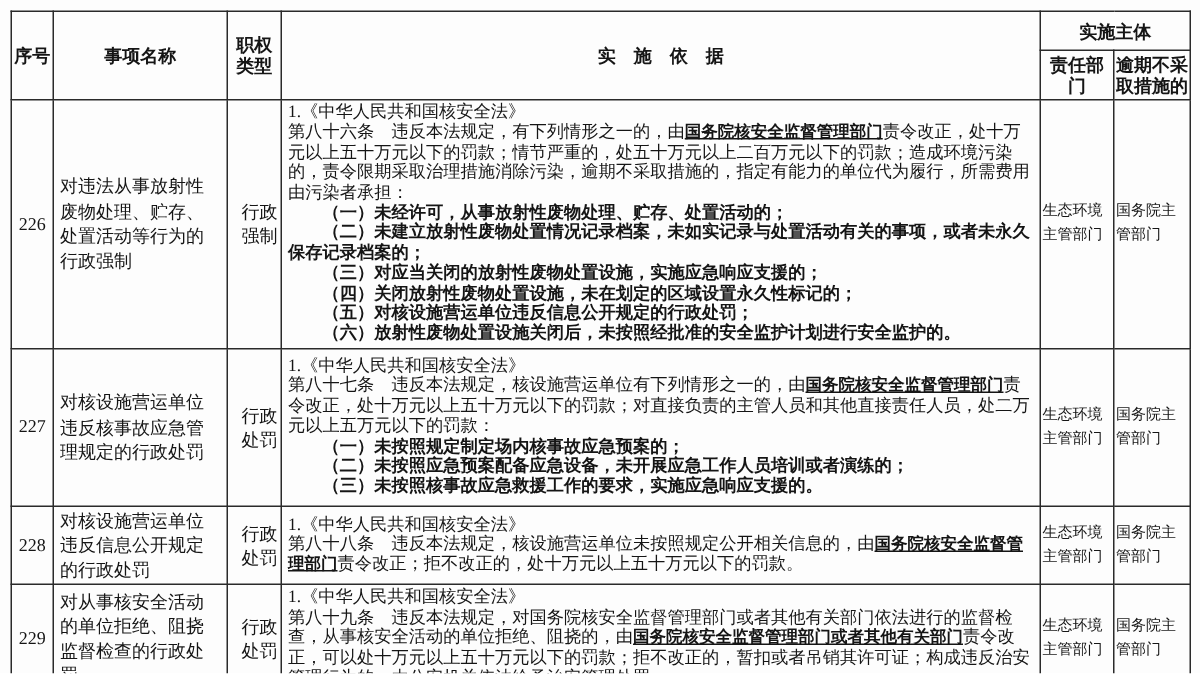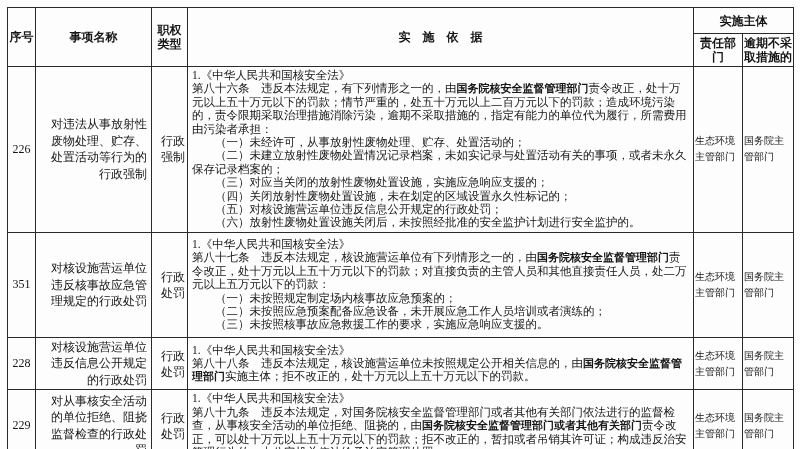--- a/index.html
+++ b/index.html
@@ -38,37 +38,37 @@
   thead tr.h2 { height: 29px; }
   tbody tr:nth-child(1) { height: 161px; }
   tbody tr:nth-child(2) { height: 105px; }
   tbody tr:nth-child(3) { height: 50px; }
   tbody tr:nth-child(4) { height: 62px; }
   td.c-no {
     text-align: center; vertical-align: middle;
     font-size: 12px;
   }
   td.c-name {
-    text-align: right; vertical-align: middle;
+    text-align: left; vertical-align: middle;
     font-size: 12px; line-height: 16.5px;
     padding: 1px 4px;
   }
   td.c-type {
     text-align: right; vertical-align: middle;
     font-size: 12px; line-height: 16px;
   }
   td.c-basis {
     text-align: left; vertical-align: middle;
     font-size: 11.5px; line-height: 13.4px;
     padding: 2px 4px 2px 4px;
     margin-top: 20px;
   }
   td.c-basis .para { margin: 0; }
-  td.c-basis .para.indent { text-indent: 2em; }
-  td.c-basis b { font-weight: bold; font-family: "Liberation Sans", "DejaVu Sans", sans-serif; font-size: 11px; }
+  td.c-basis .para.indent { text-indent: 2em; font-weight: bold; }
+  td.c-basis b { font-weight: bold; font-family: "Liberation Sans", "DejaVu Sans", sans-serif; font-size: 11px; text-decoration: underline; }
   td.c-dept, td.c-level {
     text-align: left; vertical-align: middle;
     font-size: 10px; line-height: 16px;
     padding: 1px;
   }
 </style>
 </head>
 <body>
 
 <div class="page">
@@ -107,41 +107,41 @@
             <div class="para indent"><span>（三）对应当关闭的放射性废物处置设施，实施应急响应支援的；</span></div>
             <div class="para indent"><span>（四）关闭放射性废物处置设施，未在划定的区域设置永久性标记的；</span></div>
             <div class="para indent"><span>（五）对核设施营运单位违反信息公开规定的行政处罚；</span></div>
             <div class="para indent"><span>（六）放射性废物处置设施关闭后，未按照经批准的安全监护计划进行安全监护的。</span></div>
           </td>
     <td class="c-dept">生态环境主管部门</td>
     <td class="c-level">国务院主管部门</td>
   </tr>
 
   <tr>
-    <td class="c-no">351</td>
+    <td class="c-no">227</td>
     <td class="c-name">对核设施营运单位违反核事故应急管理规定的行政处罚</td>
     <td class="c-type">行政处罚</td>
     <td class="c-basis">
             <div class="para"><span>1.《中华人民共和国核安全法》</span></div>
             <div class="para"><span>第八十七条　违反本法规定，核设施营运单位有下列情形之一的，由</span><b>国务院核安全监督管理部门</b><span>责令改正，处十万元以上五十万元以下的罚款；对直接负责的主管人员和其他直接责任人员，处二万元以上五万元以下的罚款：</span></div>
             <div class="para indent"><span>（一）未按照规定制定场内核事故应急预案的；</span></div>
             <div class="para indent"><span>（二）未按照应急预案配备应急设备，未开展应急工作人员培训或者演练的；</span></div>
             <div class="para indent"><span>（三）未按照核事故应急救援工作的要求，实施应急响应支援的。</span></div>
           </td>
     <td class="c-dept">生态环境主管部门</td>
     <td class="c-level">国务院主管部门</td>
   </tr>
 
   <tr>
     <td class="c-no">228</td>
     <td class="c-name">对核设施营运单位违反信息公开规定的行政处罚</td>
     <td class="c-type">行政处罚</td>
     <td class="c-basis">
             <div class="para"><span>1.《中华人民共和国核安全法》</span></div>
-            <div class="para"><span>第八十八条　违反本法规定，核设施营运单位未按照规定公开相关信息的，由</span><b>国务院核安全监督管理部门</b><span>实施主体；拒不改正的，处十万元以上五十万元以下的罚款。</span></div>
+            <div class="para"><span>第八十八条　违反本法规定，核设施营运单位未按照规定公开相关信息的，由</span><b>国务院核安全监督管理部门</b><span>责令改正；拒不改正的，处十万元以上五十万元以下的罚款。</span></div>
           </td>
     <td class="c-dept">生态环境主管部门</td>
     <td class="c-level">国务院主管部门</td>
   </tr>
 
   <tr>
     <td class="c-no">229</td>
     <td class="c-name">对从事核安全活动的单位拒绝、阻挠监督检查的行政处罚</td>
     <td class="c-type">行政处罚</td>
     <td class="c-basis">

